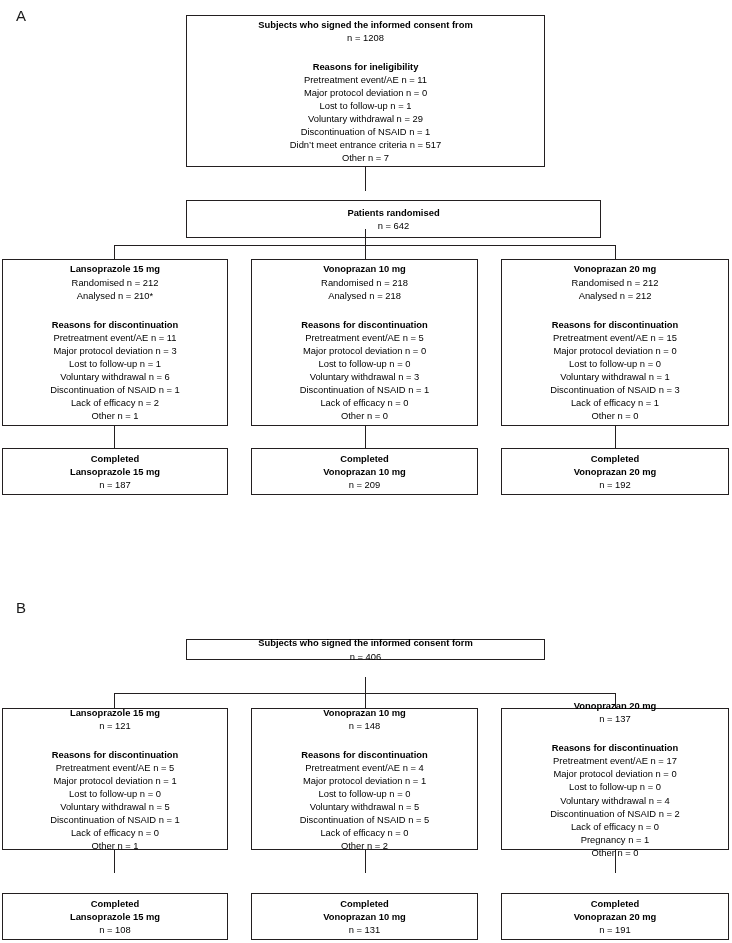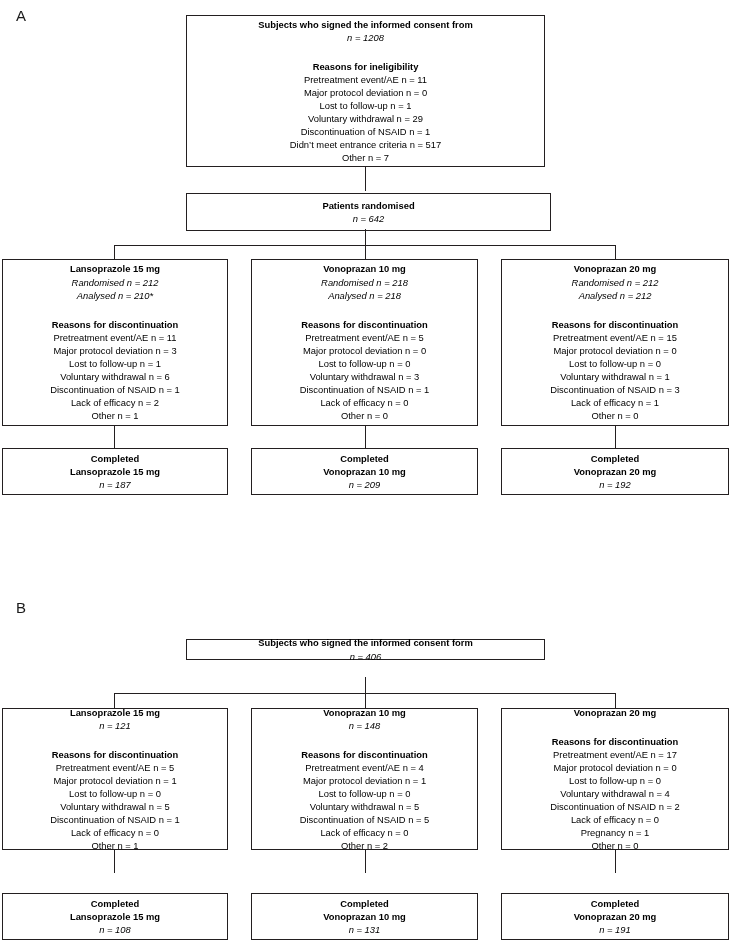--- a/index.html
+++ b/index.html
@@ -33,21 +33,20 @@
     color: #000000;
     display: flex;
     flex-direction: column;
     justify-content: center;
   }
   .box .hd {
     font-weight: bold;
   }
   .box .sub {
     font-weight: normal;
-    font-style: italic;
   }
   .box .spacer {
     height: 11px;
   }
   .box .sec {
     font-weight: bold;
     margin-top: 16px;
   }
   .line-v {
     position: absolute;
@@ -82,21 +81,21 @@
     <div>Lost to follow-up n = 1</div>
     <div>Voluntary withdrawal n = 29</div>
     <div>Discontinuation of NSAID n = 1</div>
     <div>Didn’t meet entrance criteria n = 517</div>
     <div>Other n = 7</div>
   </div>
 </div>
 
 <div class="line-v" style="left:365px; top:167px; height:24px;"></div>
 
-<div class="box" style="left:186px; top:193px; width:365px; height:38px;">
+<div class="box" style="left:186px; top:200px; width:415px; height:38px;">
   <div class="hd">Patients randomised</div>
   <div class="sub">n = 642</div>
 </div>
 
 <div class="line-v" style="left:365px; top:229px; height:22px;"></div>
 <div class="line-h" style="left:114px; top:245px; width:502px;"></div>
 <div class="line-v" style="left:114px; top:245px; height:15px;"></div>
 <div class="line-v" style="left:365px; top:245px; height:15px;"></div>
 <div class="line-v" style="left:615px; top:245px; height:15px;"></div>
 
@@ -211,20 +210,21 @@
     <div>Lost to follow-up n = 0</div>
     <div>Voluntary withdrawal n = 5</div>
     <div>Discontinuation of NSAID n = 5</div>
     <div>Lack of efficacy n = 0</div>
     <div>Other n = 2</div>
   </div>
 </div>
 
 <div class="box" style="left:501px; top:708px; width:228px; height:142px; padding:4px 6px;">
   <div class="hd">Vonoprazan 20 mg</div>
+  <div class="sub">n = 137</div>
   <div class="spacer" style="height:7px;"></div>
   <div class="sec">Reasons for discontinuation</div>
   <div class="reasons-list">
     <div>Pretreatment event/AE n = 17</div>
     <div>Major protocol deviation n = 0</div>
     <div>Lost to follow-up n = 0</div>
     <div>Voluntary withdrawal n = 4</div>
     <div>Discontinuation of NSAID n = 2</div>
     <div>Lack of efficacy n = 0</div>
     <div>Pregnancy n = 1</div>

